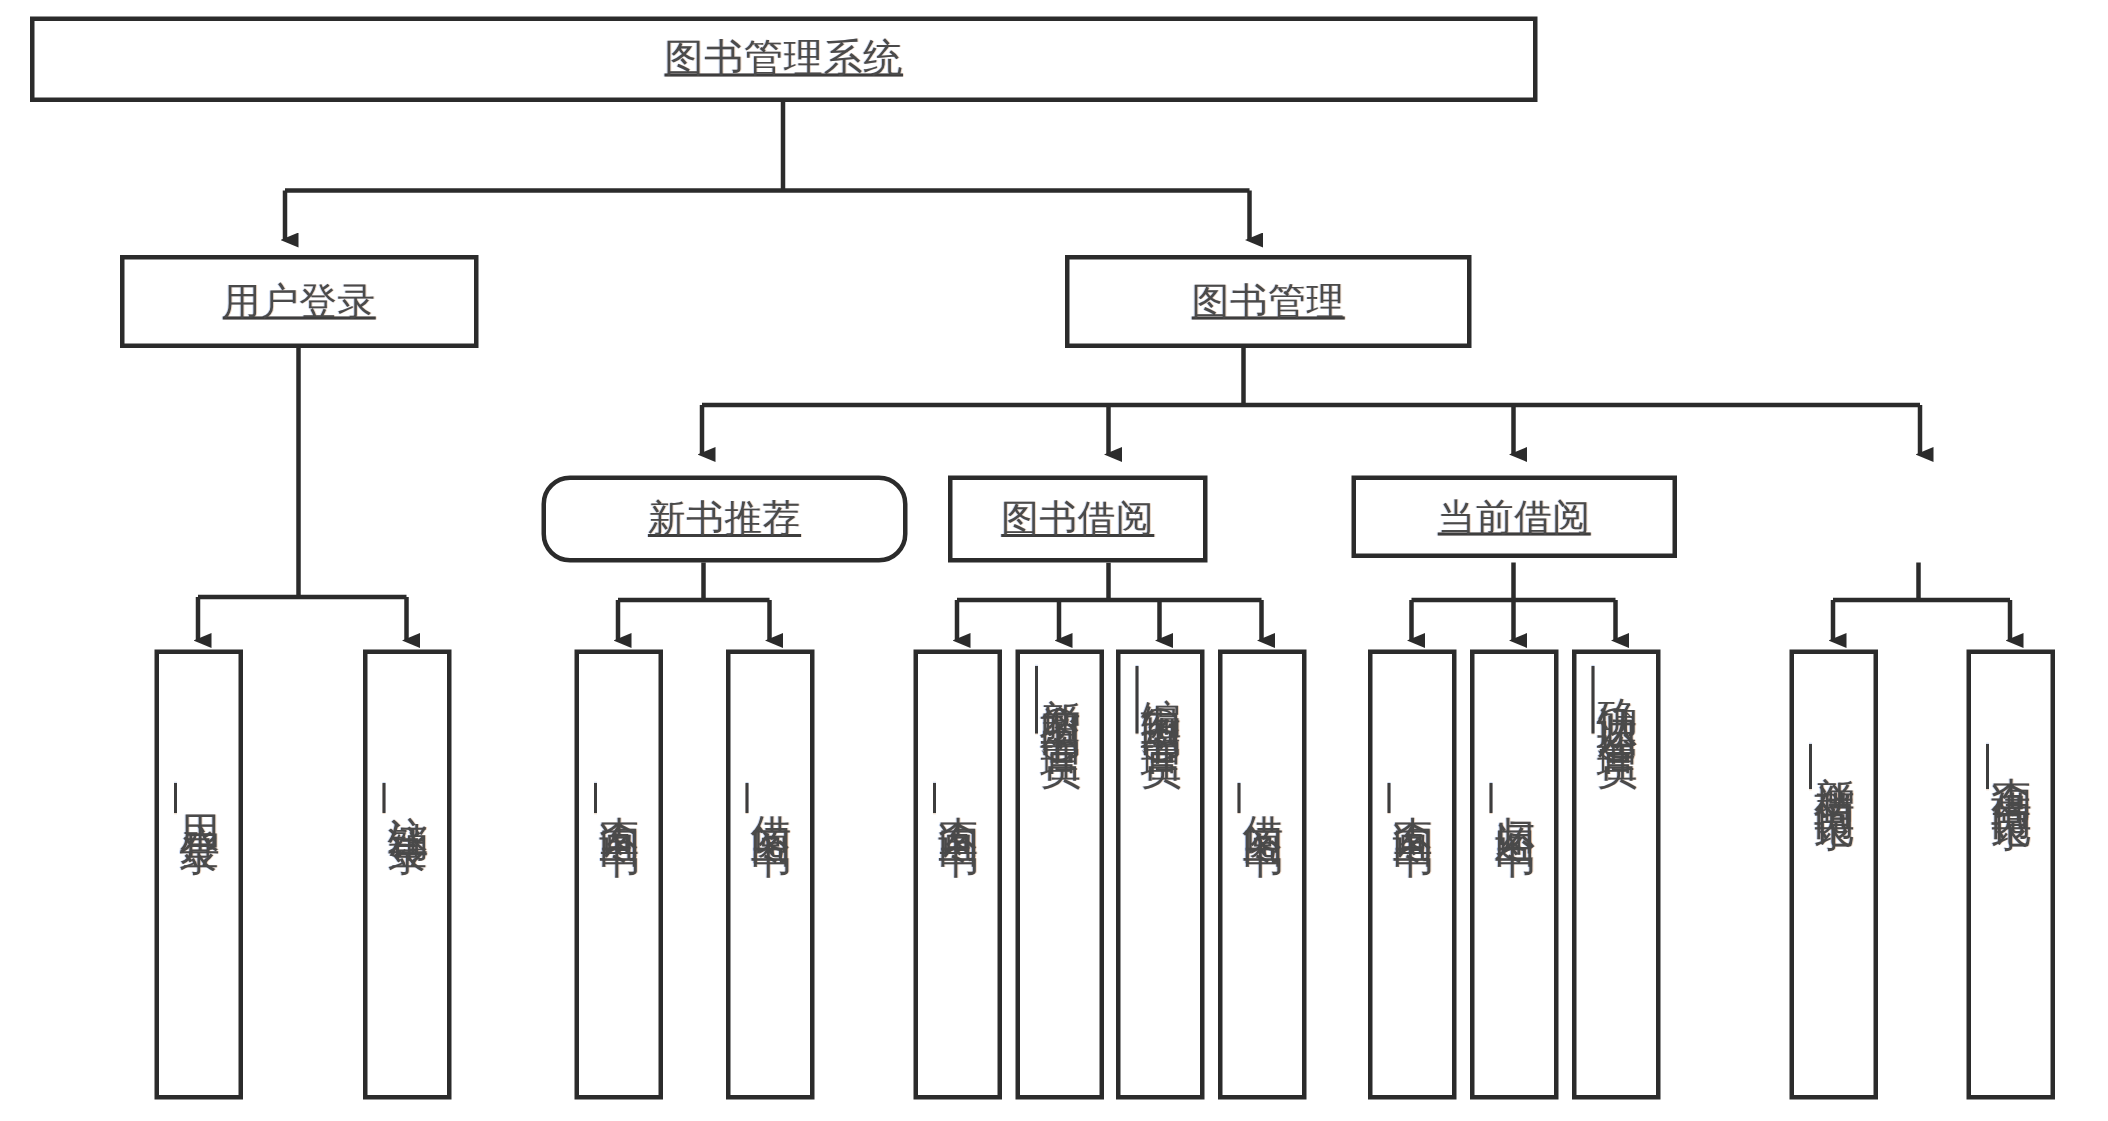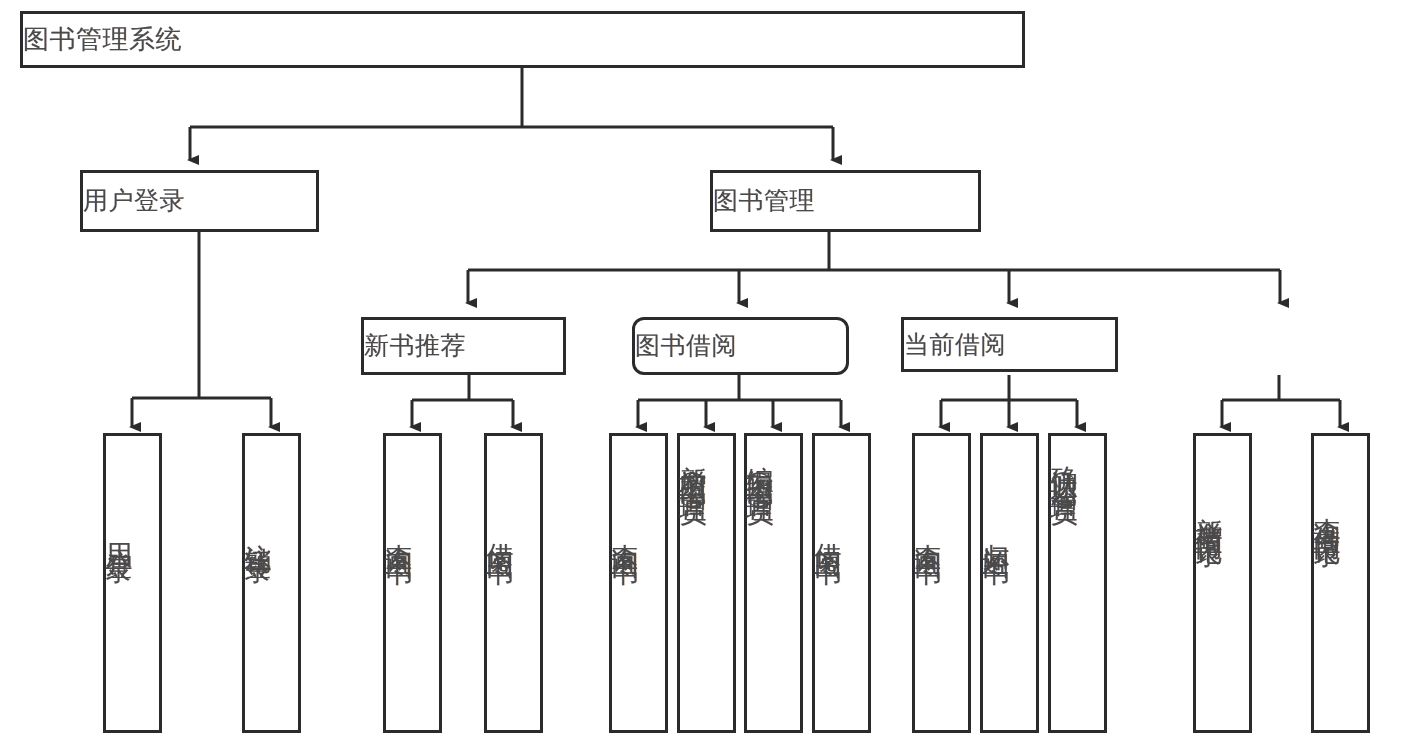--- a/index.html
+++ b/index.html
@@ -26,22 +26,23 @@
     height: 747px;
     pointer-events: none;
   }
   .node {
     position: absolute;
     box-sizing: border-box;
     background: #ffffff;
     border: 3px solid #2b2b2b;
     display: flex;
     align-items: center;
-    justify-content: flex-start;
+    justify-content: center;
     color: #3d3d3d;
+    text-decoration: underline;
   }
   .node .label {
     display: block;
     text-align: center;
     line-height: 1.18;
     color: #4a4a4a;
     text-shadow: 0.6px 0 0 rgba(190,120,60,0.30), -0.6px 0 0 rgba(90,130,210,0.30);
   }
   
   .node.h .label {
@@ -141,25 +142,25 @@
   </div>
 
   <div class="node h" style="left:80px; top:170px; width:239px; height:62px;">
     <span class="label">用户登录</span>
   </div>
 
   <div class="node h" style="left:710px; top:170px; width:271px; height:62px;">
     <span class="label">图书管理</span>
   </div>
 
-  <div class="node h" style="left:361px; top:317px; width:205px; height:58px;">
+  <div class="node h" style="left:361px; top:317px; width:244px; height:58px;border-radius:19px;">
     <span class="label">新书推荐</span>
   </div>
 
-  <div class="node h" style="left:632px; top:317px; width:217px; height:58px;border-radius:12px;">
+  <div class="node h" style="left:632px; top:317px; width:173px; height:58px;">
     <span class="label">图书借阅</span>
   </div>
 
   <div class="node h" style="left:901px; top:317px; width:217px; height:55px;">
     <span class="label">当前借阅</span>
   </div>
 
 
   <div class="node v mid" style="left:103px; top:433px; width:59px; height:300px;">
     <span class="label">用户登录</span>

